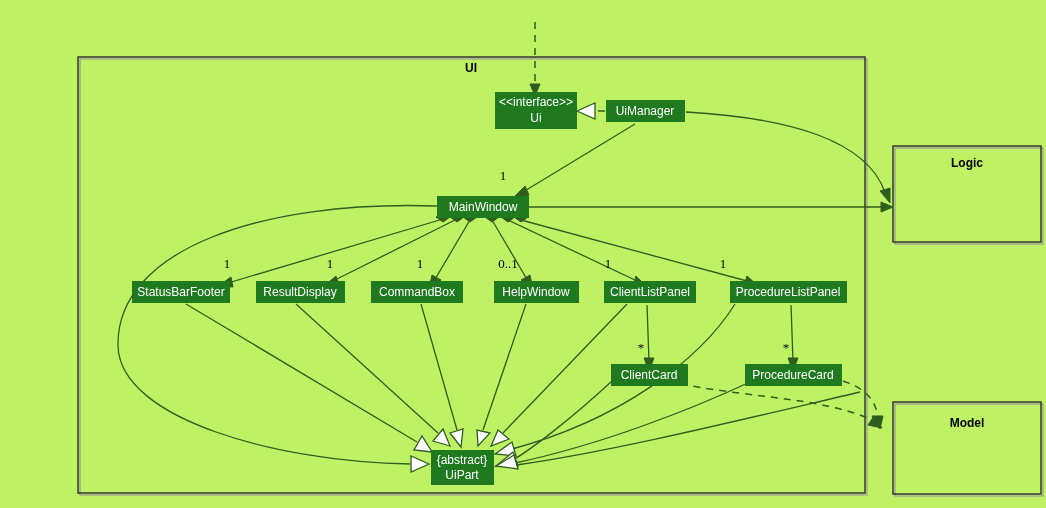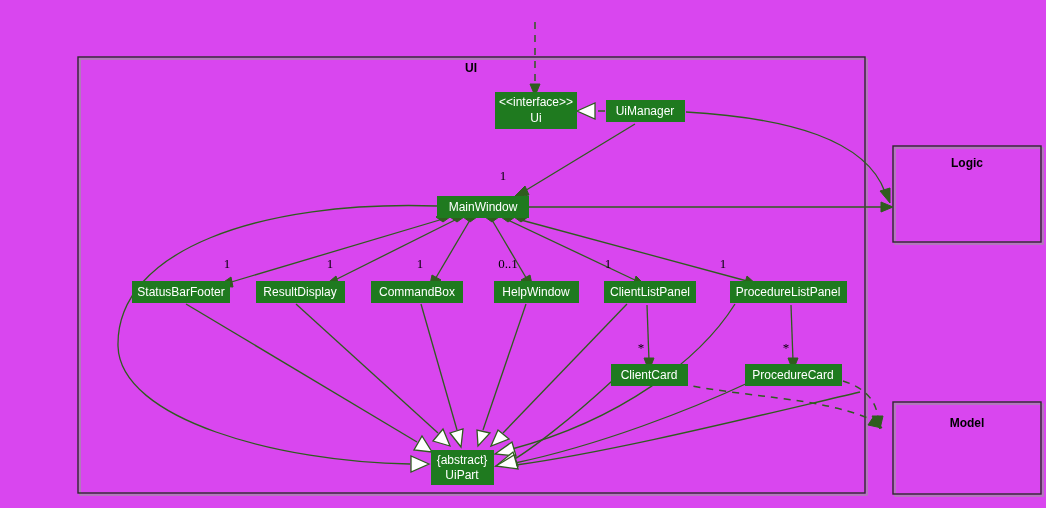--- a/index.html
+++ b/index.html
@@ -5,21 +5,21 @@
 <style>
   html, body {
     margin: 0;
     padding: 0;
     background: #ffffff;
   }
   #diagram-root {
     position: relative;
     width: 1046px;
     height: 508px;
-    background: #d946ef;
+    background: #bef264;
     font-family: "Liberation Sans", sans-serif;
     overflow: hidden;
   }
   svg#diagram-svg {
     position: absolute;
     top: 0; left: 0;
     width: 1046px;
     height: 508px;
   }
   .pkg-label {

